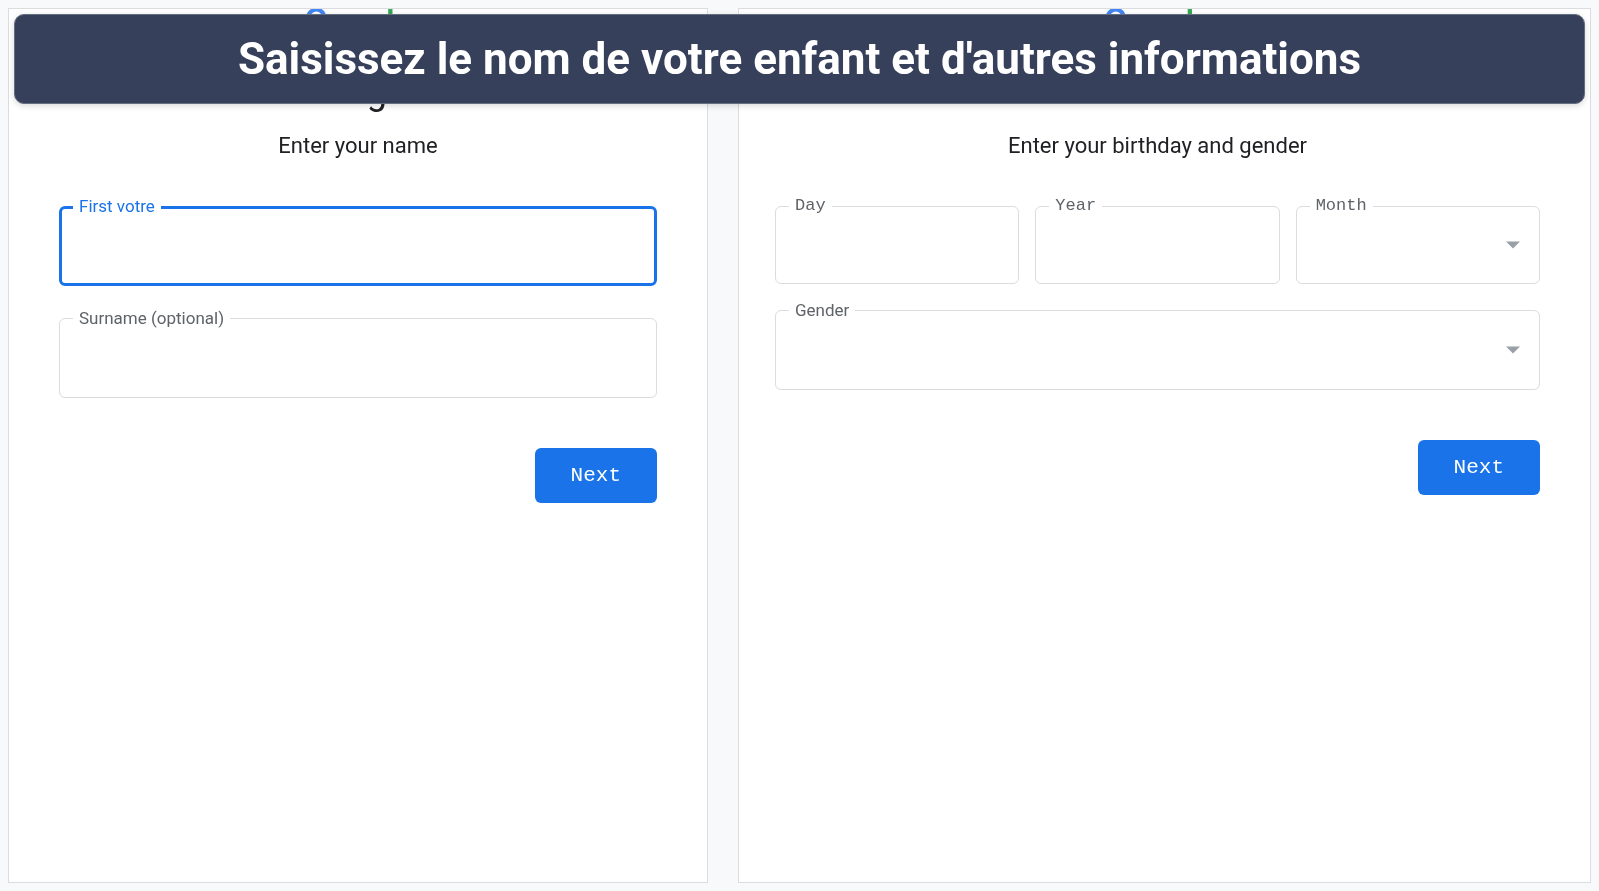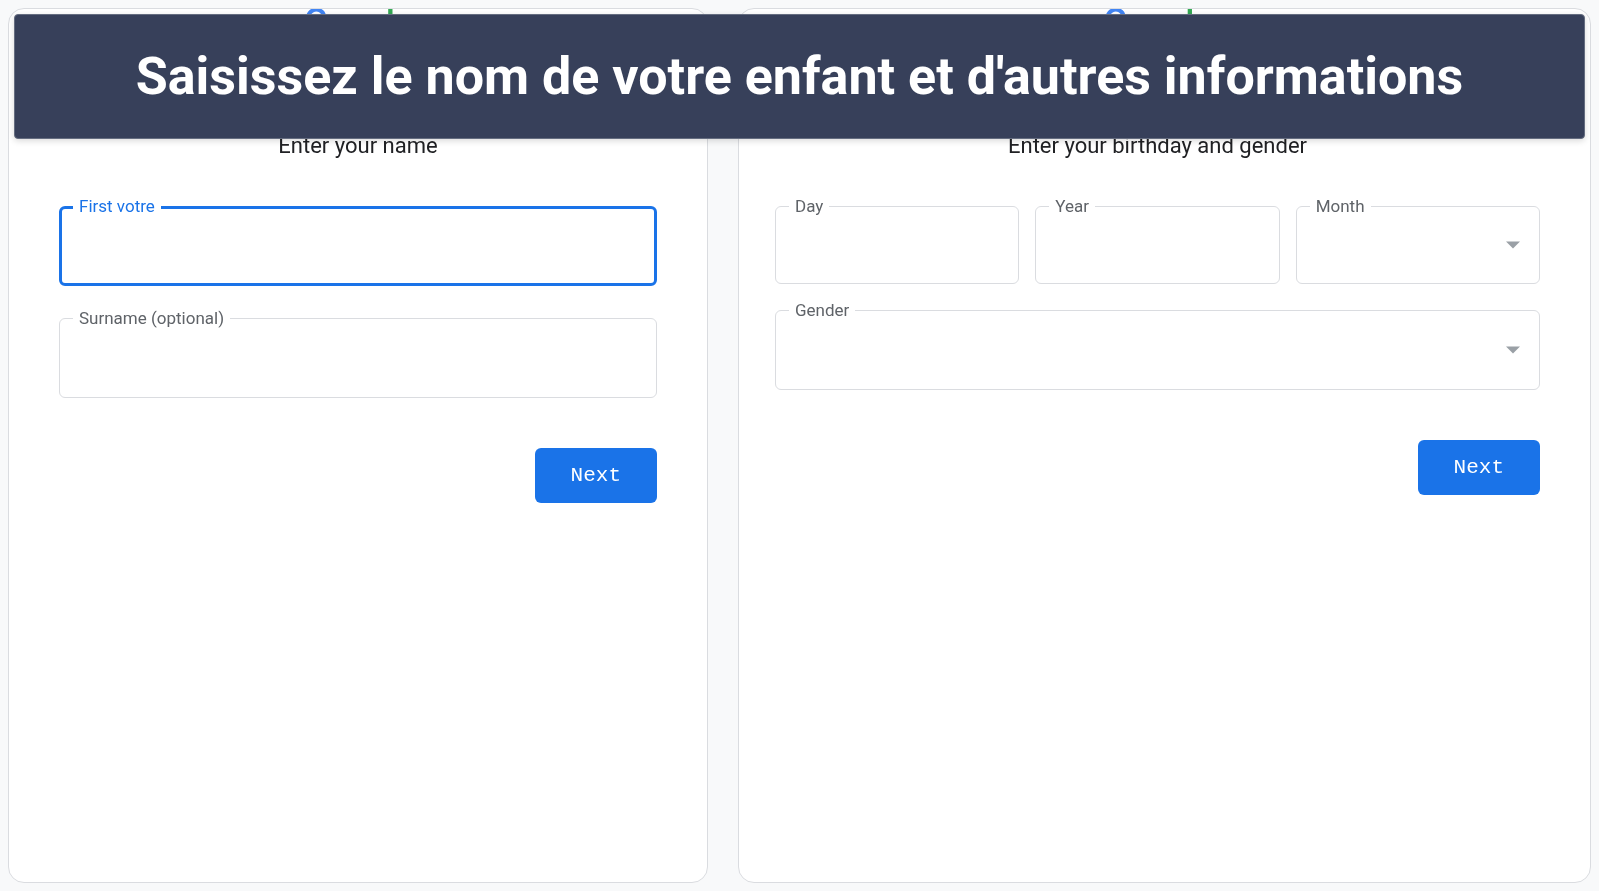--- a/index.html
+++ b/index.html
@@ -20,21 +20,21 @@
     .container {
       display: flex;
       gap: 30px;
       padding: 8px;
       height: 100%;
     }
     
     .panel {
       background: #fff;
       border: 1px solid #dadce0;
-      border-radius: 16px;
+      border-radius: 0;
       flex: 1;
       padding: 10px 50px 40px 50px;
       position: relative;
       overflow: hidden;
     }
     
     .panel-left {
       flex: 0 0 700px;
     }
     
@@ -128,20 +128,21 @@
     
     .dob-row {
       display: flex;
       gap: 16px;
       margin-bottom: 26px;
     }
     
     .dob-row .field {
       flex: 1;
       margin-bottom: 0;
+      font-family: Liberation Mono, monospace;
     }
     
     .dob-row .field-input {
       height: 78px;
     }
     
     .button-row {
       display: flex;
       justify-content: flex-end;
       margin-top: 50px;
@@ -160,23 +161,23 @@
     }
     
     .overlay-banner {
       position: absolute;
       top: 14px;
       left: 14px;
       right: 14px;
       background: #37405a;
       color: #fff;
       border: 1px solid #656d80;
-      border-radius: 4px;
-      padding: 31px 24px;
-      font-size: 52px;
+      border-radius: 10px;
+      padding: 18px 24px;
+      font-size: 44px;
       font-weight: 700;
       text-align: center;
       z-index: 10;
       box-shadow: 0 2px 6px rgba(0,0,0,0.15);
     }
   </style>
 </head>
 <body>
 
 <div class="overlay-banner">

